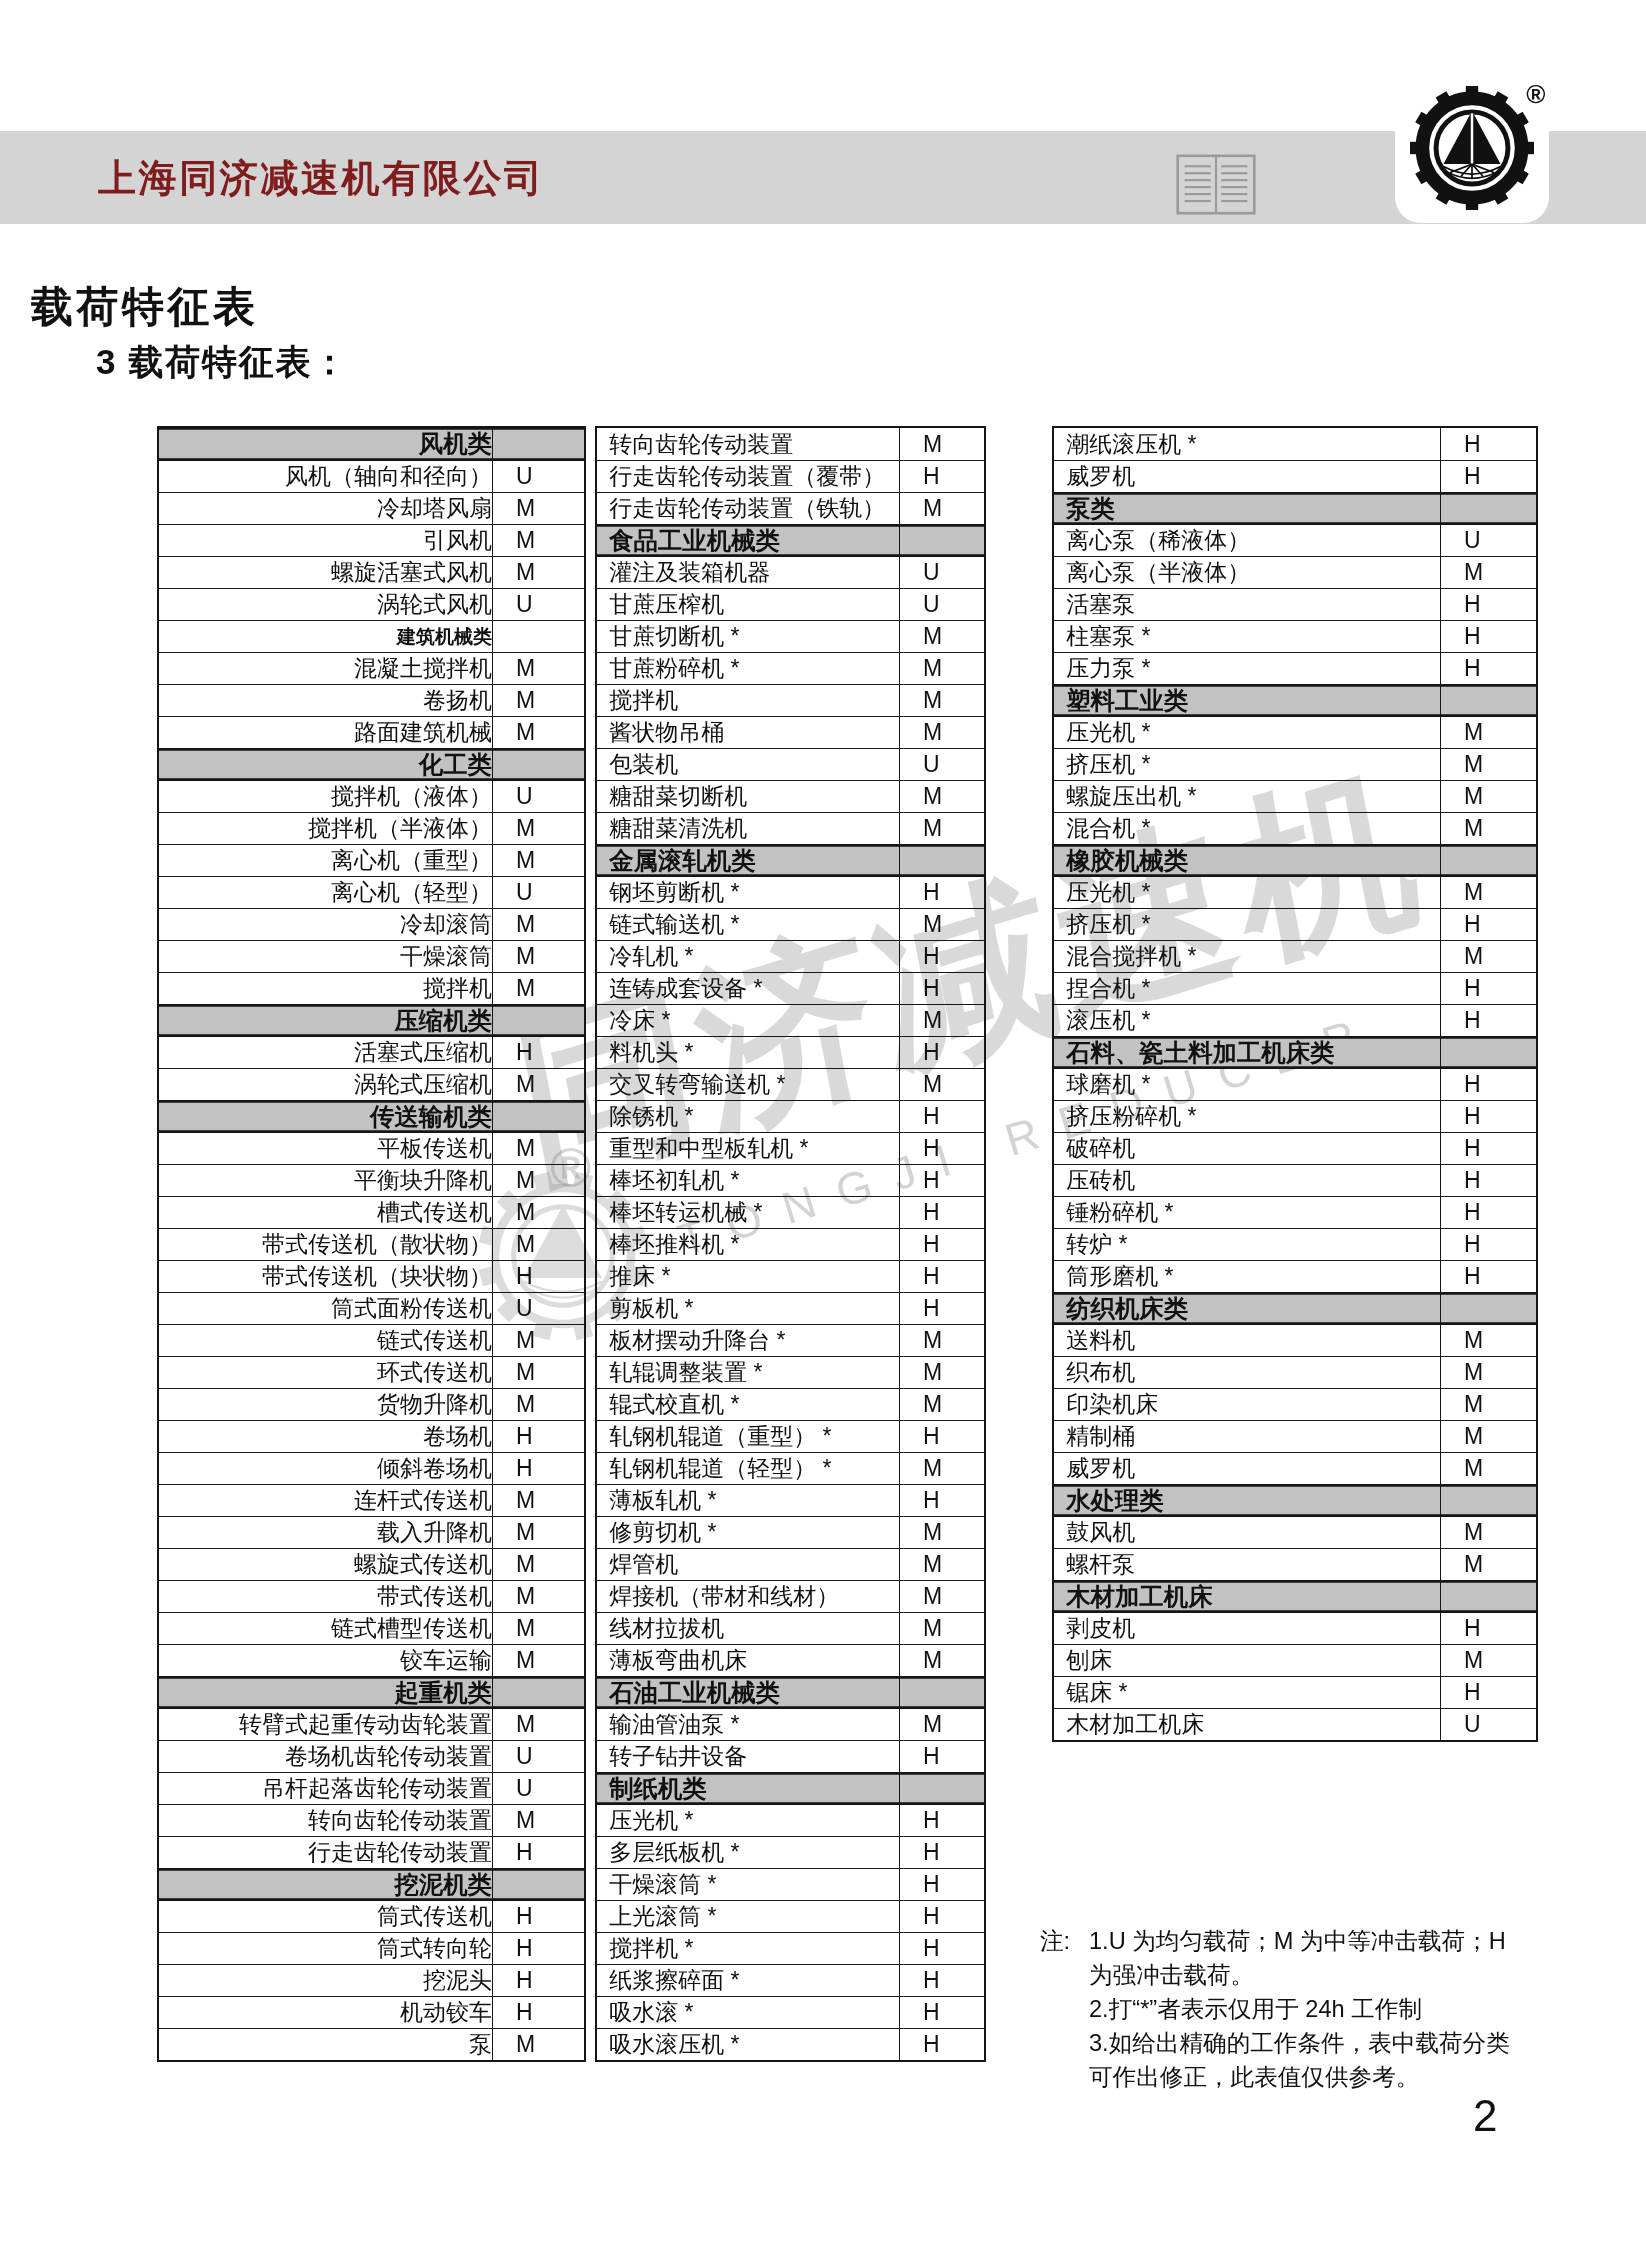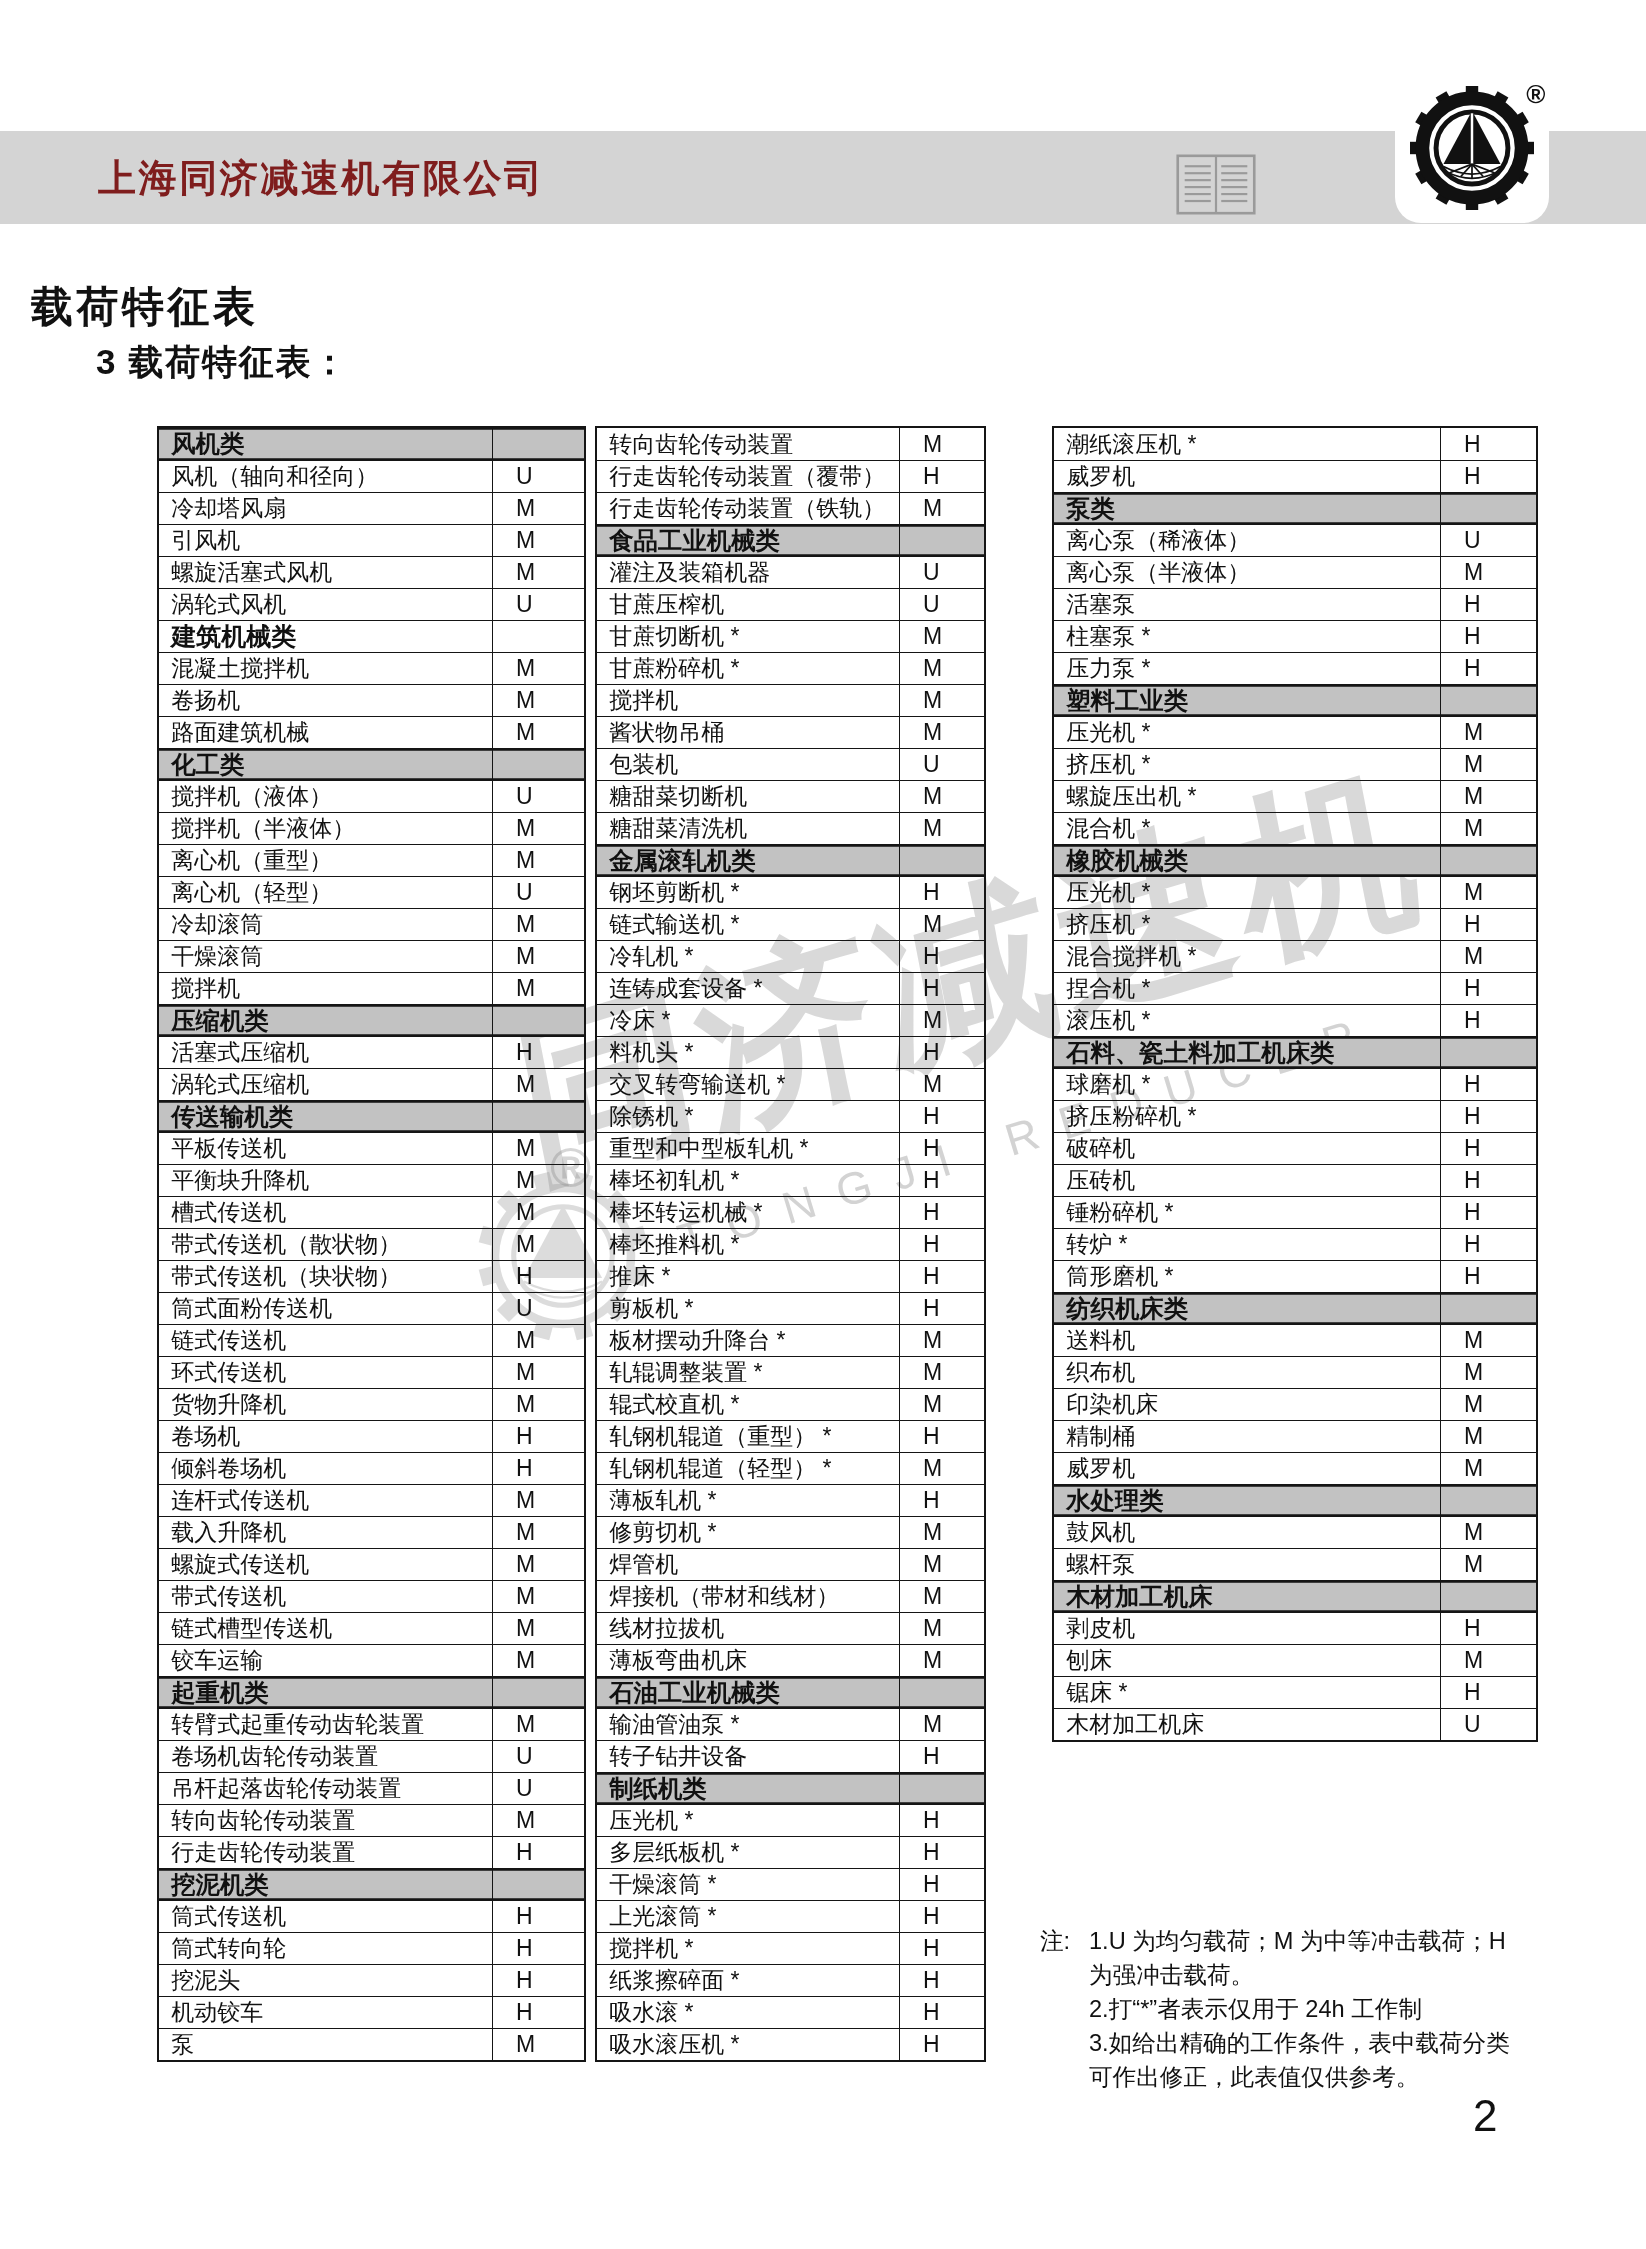--- a/index.html
+++ b/index.html
@@ -23,34 +23,34 @@
   .wm{pointer-events:none;z-index:1;}
   .wm-cn{position:absolute;left:545px;top:991px;font-size:179px;font-weight:bold;white-space:nowrap;
          letter-spacing:8.7px;color:rgba(128,128,128,0.30);transform:rotate(-17deg) skewX(-6deg);
          transform-origin:left bottom;}
   .wm-reg{position:absolute;left:550px;top:1135px;font-size:56px;font-weight:bold;color:rgba(128,128,128,0.32);}
   .wm-en{position:absolute;left:672px;top:1217px;font-size:45px;letter-spacing:23.6px;
          color:rgba(130,130,130,0.35);transform:rotate(-17deg);transform-origin:left top;white-space:nowrap;}
   .wm-gear{position:absolute;left:478px;top:1171px;opacity:0.30;}
   
   .table{position:absolute;top:426px;border:2.6px solid #151515;box-sizing:border-box;background:transparent;z-index:2;}
-  #t0{left:157px;width:429px;}
+  #t0{left:157px;width:429px;text-align:right;}
   #t1{left:595px;width:391px;}
   #t2{left:1052px;width:486px;}
   .row{display:flex;height:32px;box-sizing:border-box;border-top:1.7px solid #151515;
        align-items:center;font-size:23px;background:transparent;}
   .row:first-child{border-top:none;}
   .name{flex:1;padding-left:12.2px;white-space:nowrap;overflow:hidden;}
   .code{width:92px;align-self:stretch;display:flex;align-items:center;
         border-left:1.7px solid #151515;padding-left:23px;box-sizing:border-box;}
   #t1 .code{width:85px;}
   #t2 .code{width:96px;}
   .row.hdr{background:#c2c2c2;font-weight:bold;font-size:24.4px;
            box-shadow:inset 0 1.7px 0 #151515, inset 0 -1.7px 0 #151515;}
-  .row.hdr2{font-weight:bold;font-size:25px;}
+  .row.hdr2{font-weight:bold;font-size:19px;}
   
   .notes{position:absolute;left:1040px;top:1924px;width:506px;display:flex;
          font-size:23.6px;line-height:34px;z-index:2;}
   .notes .lbl{width:49px;flex:none;}
   .pageno{position:absolute;left:1473px;top:2091px;font-size:44px;z-index:2;}
 </style>
 </head>
 <body>
 
 <div class="page">

